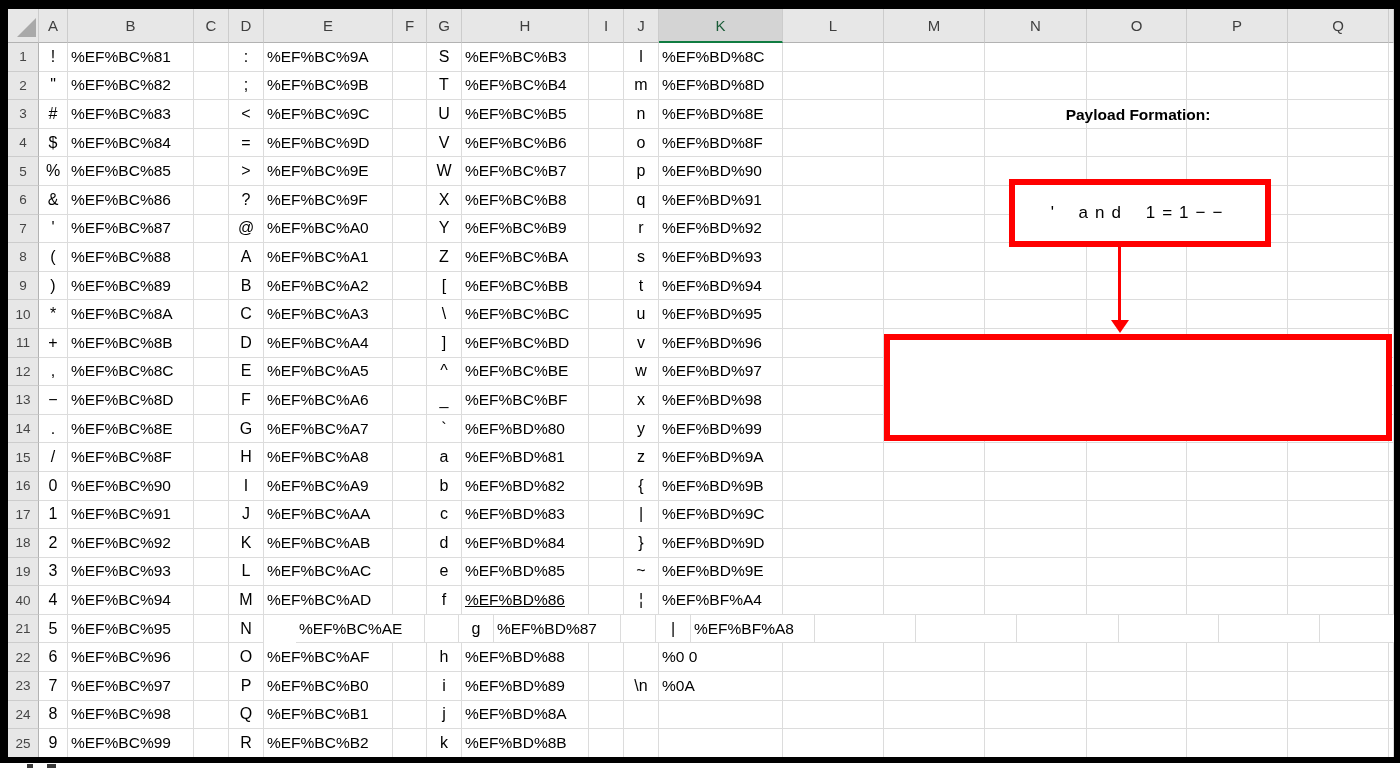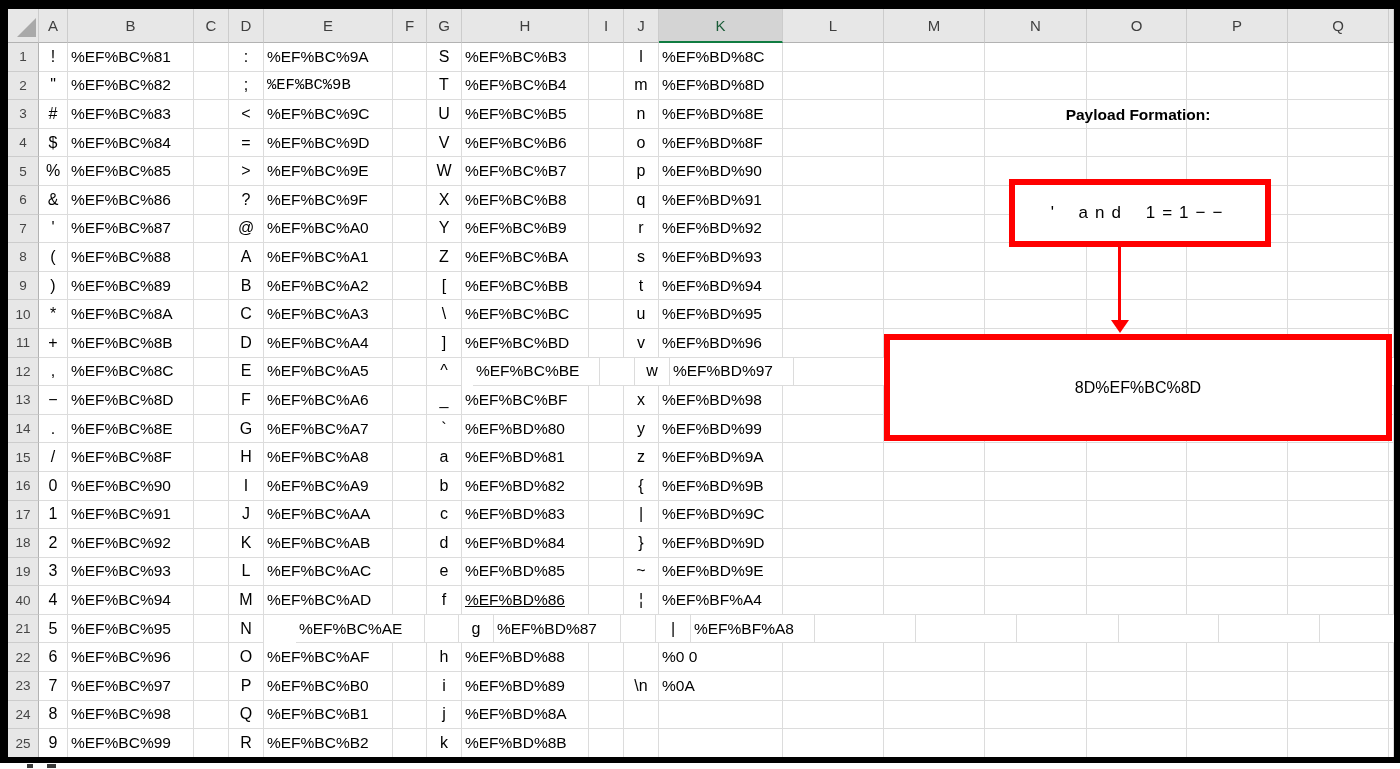--- a/index.html
+++ b/index.html
@@ -90,21 +90,21 @@
           <div class="cell" style="width: 101px;"></div>
           <div class="cell" style="width: 101px;"></div>
           <div class="cell" style="width: 5px;"></div>
         </div>
         <div class="row">
           <div class="cell rn" style="width: 31px;">2</div>
           <div class="cell char" style="width: 29px;">"</div>
           <div class="cell enc" style="width: 126px;">%EF%BC%82</div>
           <div class="cell" style="width: 35px;"></div>
           <div class="cell char" style="width: 35px;">;</div>
-          <div class="cell enc" style="width: 129px; font-family: Liberation Mono, monospace;">%EF%BC%9B</div>
+          <div class="cell enc" style="width: 129px;">%EF%BC%9B</div>
           <div class="cell" style="width: 34px;"></div>
           <div class="cell char" style="width: 35px;">T</div>
           <div class="cell enc" style="width: 127px;">%EF%BC%B4</div>
           <div class="cell" style="width: 35px;"></div>
           <div class="cell char" style="width: 35px;">m</div>
           <div class="cell enc" style="width: 124px;">%EF%BD%8D</div>
           <div class="cell" style="width: 101px;"></div>
           <div class="cell" style="width: 101px;"></div>
           <div class="cell" style="width: 102px;"></div>
           <div class="cell" style="width: 100px;"></div>
@@ -303,21 +303,21 @@
         </div>
         <div class="row">
           <div class="cell rn" style="width: 31px;">12</div>
           <div class="cell char" style="width: 29px;">,</div>
           <div class="cell enc" style="width: 126px;">%EF%BC%8C</div>
           <div class="cell" style="width: 35px;"></div>
           <div class="cell char" style="width: 35px;">E</div>
           <div class="cell enc" style="width: 129px;">%EF%BC%A5</div>
           <div class="cell" style="width: 34px;"></div>
           <div class="cell char" style="width: 35px;">^</div>
-          <div class="cell enc" style="width: 127px; margin-left: 11px;">%EF%BC%BE</div>
+          <div class="cell enc" style="width: 127px;">%EF%BC%BE</div>
           <div class="cell" style="width: 35px;"></div>
           <div class="cell char" style="width: 35px;">w</div>
           <div class="cell enc" style="width: 124px;">%EF%BD%97</div>
           <div class="cell" style="width: 101px;"></div>
           <div class="cell" style="width: 101px;"></div>
           <div class="cell" style="width: 102px;"></div>
           <div class="cell" style="width: 100px;"></div>
           <div class="cell" style="width: 101px;"></div>
           <div class="cell" style="width: 101px;"></div>
           <div class="cell" style="width: 5px;"></div>
@@ -602,17 +602,16 @@
 <div id="payload-title">Payload Formation:</div>
 
 <div id="box1">
   <span>' and 1=1−−</span>
 </div>
 
 <div id="arrow-shaft"></div>
 <div id="arrow-head"></div>
 
 <div id="box2">
-  <div>8D%EF%BC%8D</div>
 </div>
 
 <div class="frag" style="left:27px;top:764px;width:6px;"></div>
 <div class="frag" style="left:47px;top:764px;width:9px;"></div>
 
 </body></html>

